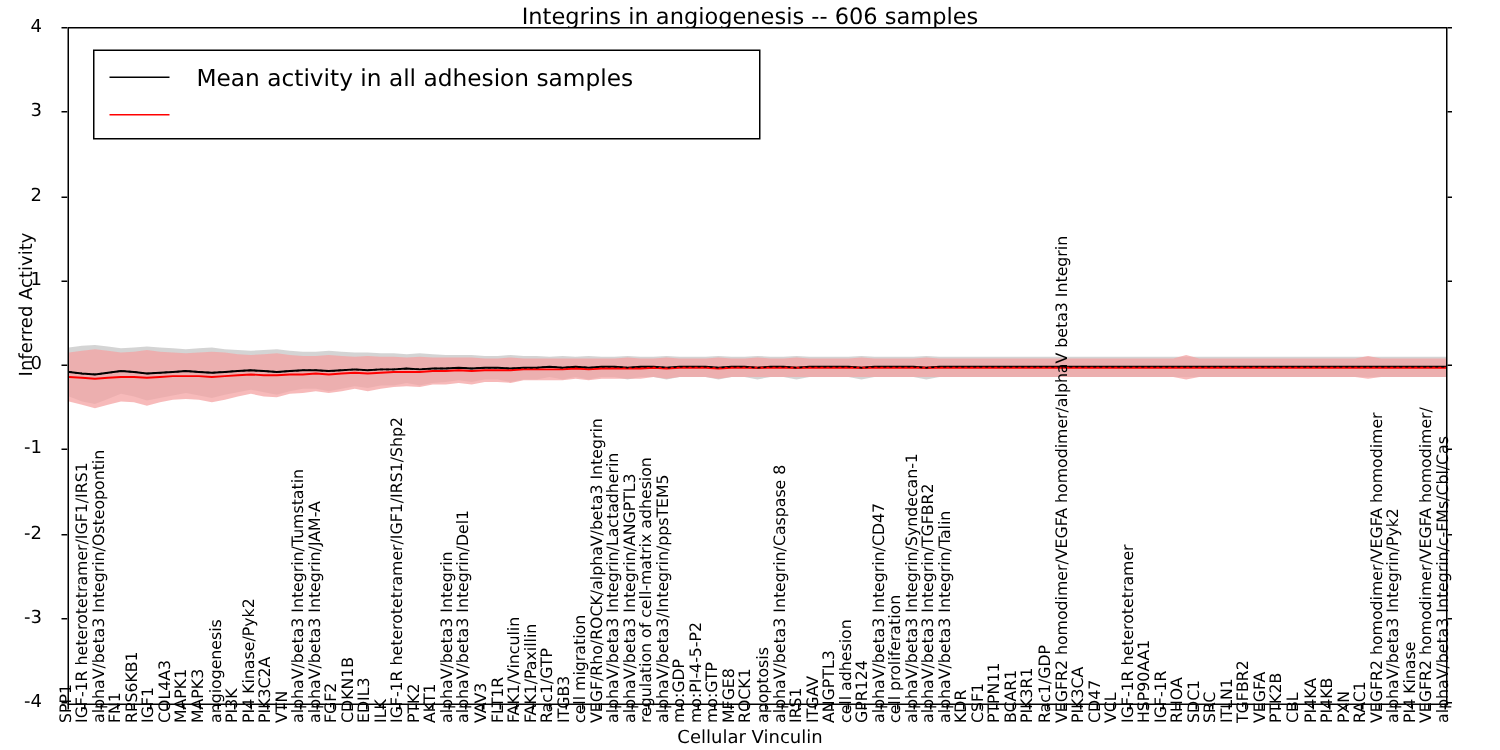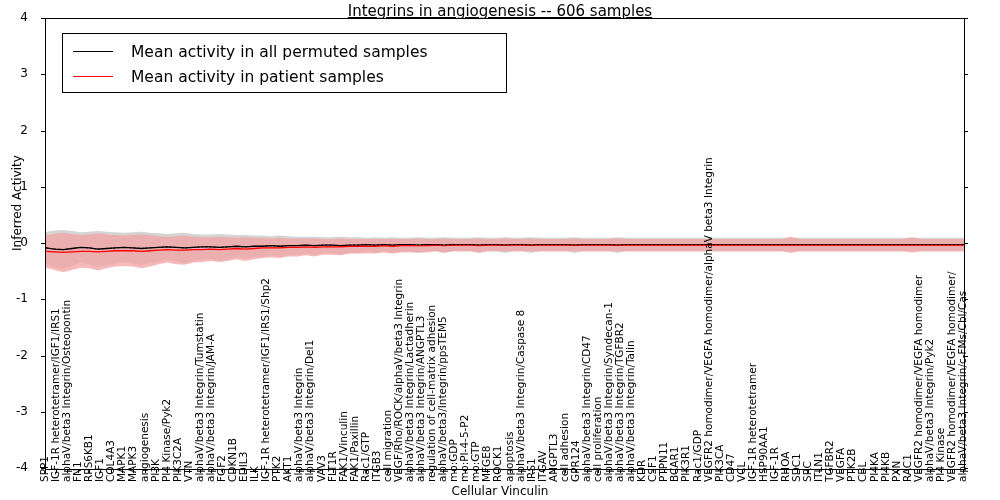--- a/index.html
+++ b/index.html
@@ -16,21 +16,20 @@
     background: #ffffff;
   }
   
   #chart-title {
     position: absolute;
     left: 0; top: 2px; width: 1000px;
     text-align: center;
     font-size: 15px;
     color: #000;
     letter-spacing: 0px;
-    text-decoration: underline;
   }
   
   #plot-area {
     position: absolute;
     left: 45px; top: 18px;
     width: 920px; height: 452px;
     border: 1px solid #000;
     background: #ffffff;
     overflow: hidden;
   }
@@ -318,21 +317,20 @@
       <div class="tick-mark" style="left: 940.88px; top: 469px; width: 1px; height: 4px;"></div>
       <div class="xtick-label" style="left: 955.94px;">VEGFR2 homodimer/VEGFA homodimer/</div>
       <div class="tick-mark" style="left: 951.94px; top: 469px; width: 1px; height: 4px;"></div>
       <div class="xtick-label" style="left: 967px;">alphaV/beta3 Integrin/c-FMs/Cbl/Cas</div>
       <div class="tick-mark" style="left: 963px; top: 469px; width: 1px; height: 4px;"></div>
     </div>
 
   <div id="legend">
     <div class="legend-row">
       <span class="legend-swatch" style="border-top-color:#000"></span>
-      <span class="legend-text">Mean activity in all permuted samples</span>
+      <span class="legend-text">Mean activity in all adhesion samples</span>
     </div>
     <div class="legend-row">
       <span class="legend-swatch" style="border-top-color:#ff0000"></span>
-      <span class="legend-text">Mean activity in patient samples</span>
     </div>
   </div>
 
 </div>
 
 </body></html>

